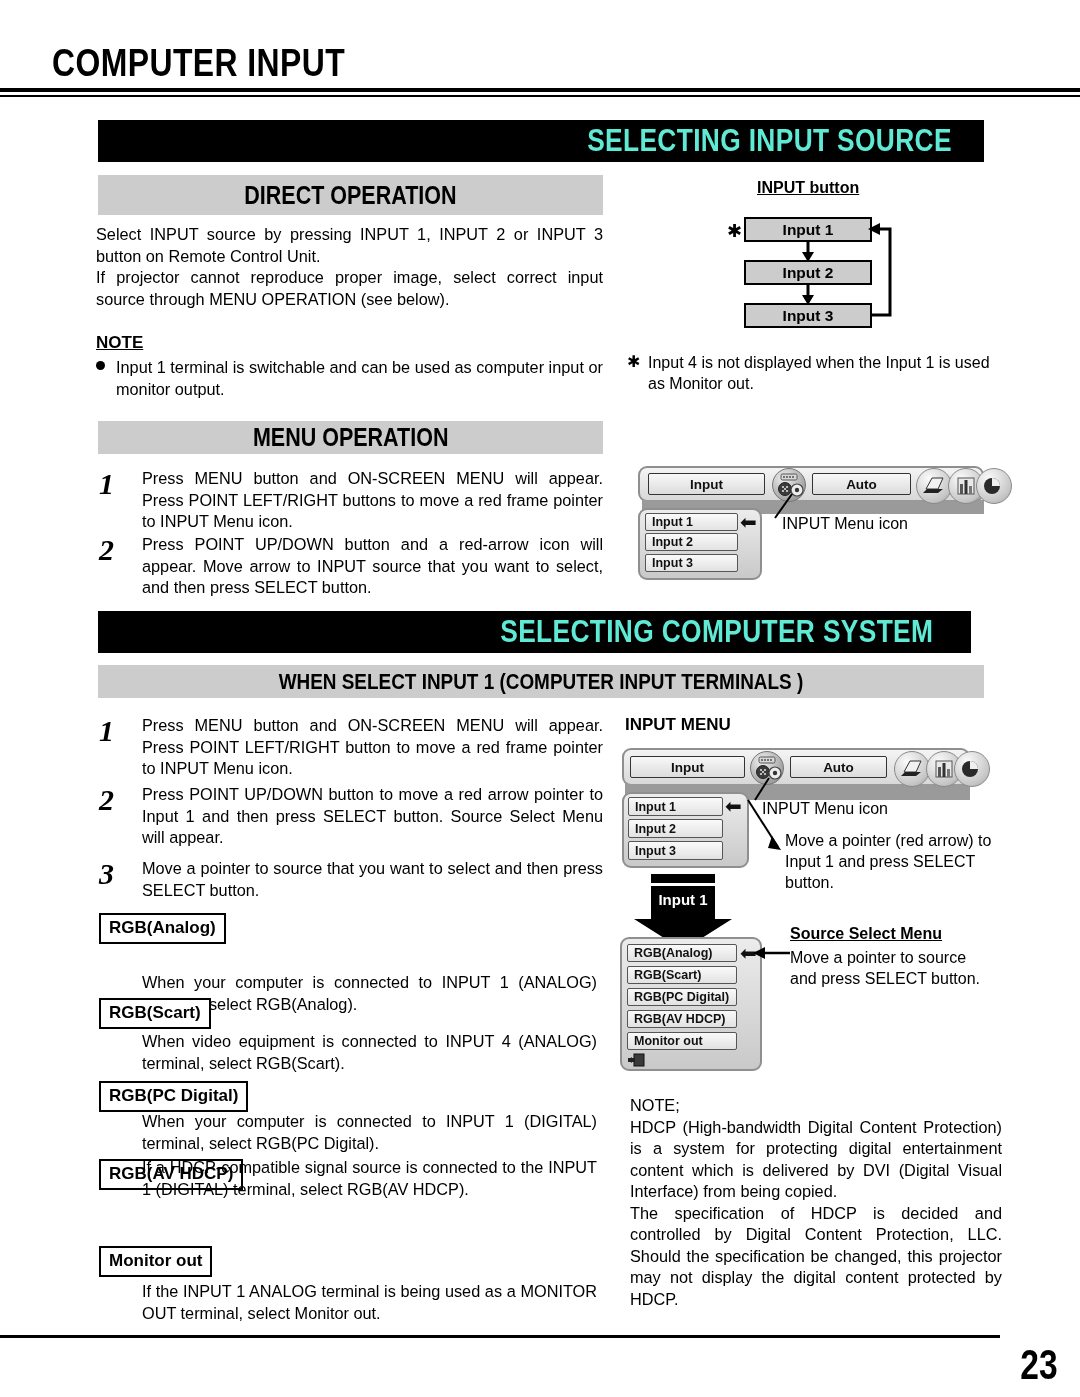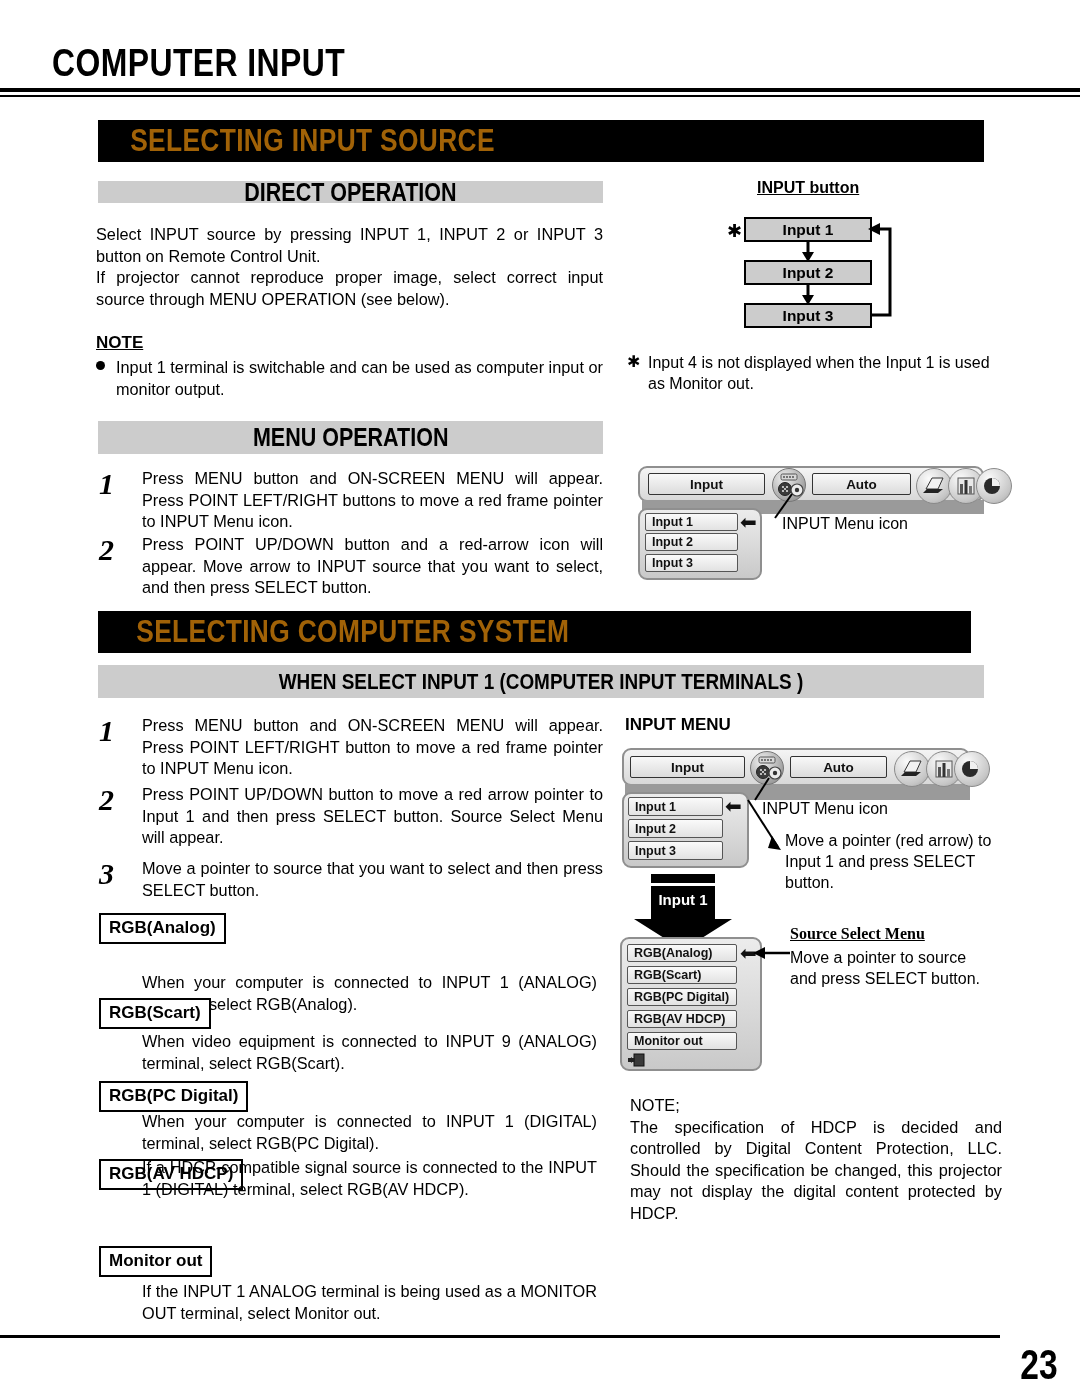--- a/index.html
+++ b/index.html
@@ -59,25 +59,25 @@
     font-size: 42px;
     font-weight: bold;
     transform: scaleX(0.80);
     transform-origin: right center;
   }
 
   
   .banner-black {
     position: absolute;
     background: #000000;
-    color: #a16207;
+    color: #5eead4;
     font-weight: bold;
     display: flex;
     align-items: center;
-    justify-content: flex-start;
+    justify-content: flex-end;
   }
   .banner-black span {
     transform: scaleX(0.85);
     font-size: 31px;
     letter-spacing: 0.4px;
     white-space: nowrap;
   }
   .banner-gray {
     position: absolute;
     background: #cccccc;
@@ -266,21 +266,20 @@
     position: absolute;
     font-size: 16px;
     line-height: 21px;
   }
   .caption-bold-ul {
     position: absolute;
     font-size: 16px;
     font-weight: bold;
     text-decoration: underline;
     white-space: nowrap;
-    font-family: Liberation Serif, serif;
   }
   .note-block {
     position: absolute;
     font-size: 16.3px;
     line-height: 21.5px;
     width: 372px;
     text-align: justify;
   }
   .note-block p { margin: 0; }
 
@@ -291,21 +290,21 @@
 <body>
 
 <div class="page-title">COMPUTER INPUT</div>
 <div class="rule-top-thick"></div>
 <div class="rule-top-thin"></div>
 
 <div class="banner-black" style="left:98px; top:120px; width:886px; height:42px;">
   <span>SELECTING INPUT SOURCE</span>
 </div>
 
-<div class="banner-gray" style="left:98px; top:181px; width:505px; height:22px;">
+<div class="banner-gray" style="left:98px; top:175px; width:505px; height:40px;">
   <span>DIRECT OPERATION</span>
 </div>
 
 <div class="body-txt" style="left:96px; top:224px; width:507px;">
   <p>Select INPUT source by pressing INPUT 1, INPUT 2 or INPUT 3 button on Remote Control Unit.</p>
   <p>If projector cannot reproduce proper image, select correct input source through MENU OPERATION (see below).</p>
 </div>
 
 <div class="note-head" style="left:96px; top:333px;">NOTE</div>
 
@@ -434,21 +433,21 @@
 <div class="step-num" style="left:99px; top:783px;">2</div>
 <div class="step-txt" style="left:142px; top:784px; width:461px;">Press POINT UP/DOWN button to move a red arrow pointer to Input 1 and then press SELECT button.  Source Select Menu will appear.</div>
 
 <div class="step-num" style="left:99px; top:857px;">3</div>
 <div class="step-txt" style="left:142px; top:858px; width:461px;">Move a pointer to source that you want to select and then press SELECT button.</div>
 
 <div class="opt-box" style="left:99px; top:913px;">RGB(Analog)</div>
 <div class="opt-desc" style="left:142px; top:972px;">When your computer is connected to INPUT 1 (ANALOG) terminal, select RGB(Analog).</div>
 
 <div class="opt-box" style="left:99px; top:998px;">RGB(Scart)</div>
-<div class="opt-desc" style="left:142px; top:1031px;">When video equipment is connected to INPUT 9 (ANALOG) terminal, select RGB(Scart).</div>
+<div class="opt-desc" style="left:142px; top:1031px;">When video equipment is connected to INPUT 4 (ANALOG) terminal, select RGB(Scart).</div>
 
 <div class="opt-box" style="left:99px; top:1081px;">RGB(PC Digital)</div>
 <div class="opt-desc" style="left:142px; top:1111px;">When your computer is connected to INPUT 1 (DIGITAL) terminal, select RGB(PC Digital).</div>
 
 <div class="opt-box" style="left:99px; top:1159px;">RGB(AV HDCP)</div>
 <div class="opt-desc" style="left:142px; top:1157px;">If a HDCP-compatible signal source is connected to the INPUT 1 (DIGITAL) terminal, select RGB(AV HDCP).</div>
 
 <div class="opt-box" style="left:99px; top:1246px;">Monitor out</div>
 <div class="opt-desc" style="left:142px; top:1281px;">If the INPUT 1 ANALOG terminal is being used as a MONITOR OUT terminal, select Monitor out.</div>
 
@@ -557,17 +556,18 @@
 
 <svg class="svg-layer" width="1080" height="1397">
   <line x1="790" y1="953" x2="765" y2="953" stroke="#000" stroke-width="2.5"></line>
   <polygon points="765,947 765,959 753,953" fill="#000"></polygon>
 </svg>
 <div class="caption-bold-ul" style="left:790px; top:925px;">Source Select Menu</div>
 <div class="caption" style="left:790px; top:947px; width:200px;">Move a pointer to source and press SELECT button.</div>
 
 <div class="note-block" style="left:630px; top:1095px;">
   <p style="text-align:left;">NOTE;</p>
+  <p>HDCP (High-bandwidth Digital Content Protection) is a system for protecting digital entertainment content which is delivered by DVI (Digital Visual Interface) from being copied.</p>
   <p>The specification of HDCP is decided and controlled by Digital Content Protection, LLC. Should the specification be changed, this projector may not display the digital content protected by HDCP.</p>
 </div>
 
 <div class="rule-bottom"></div>
 <div class="page-number">23</div>
 
 </body></html>

